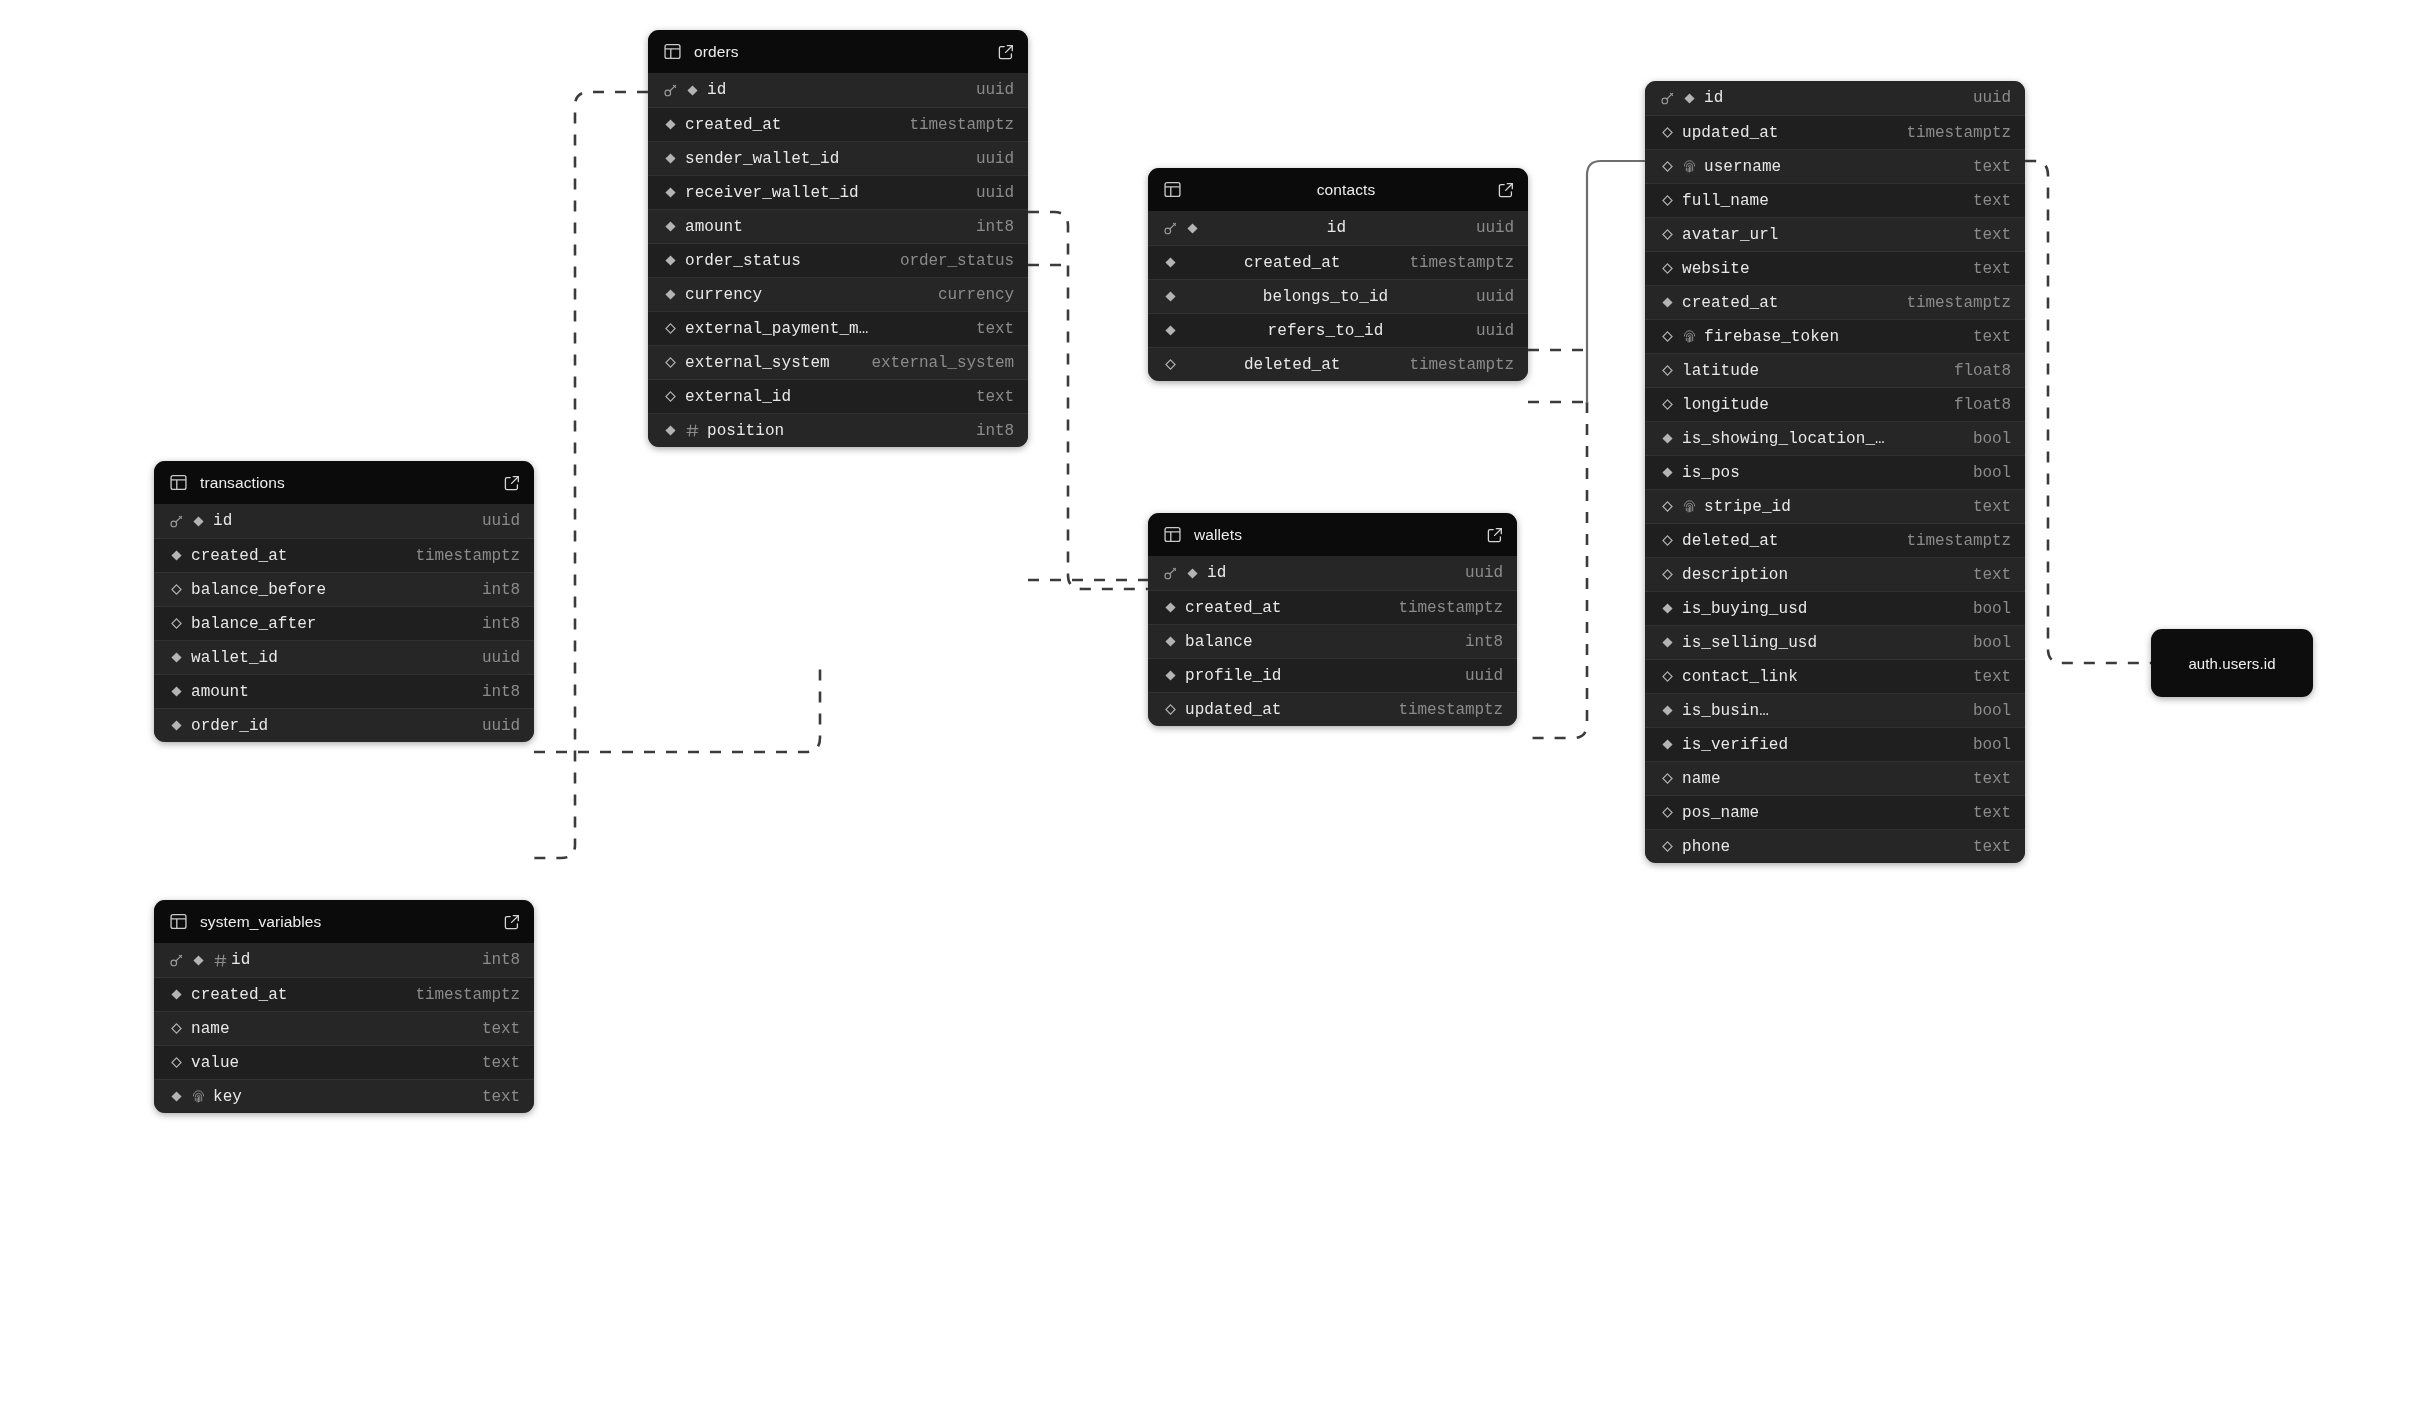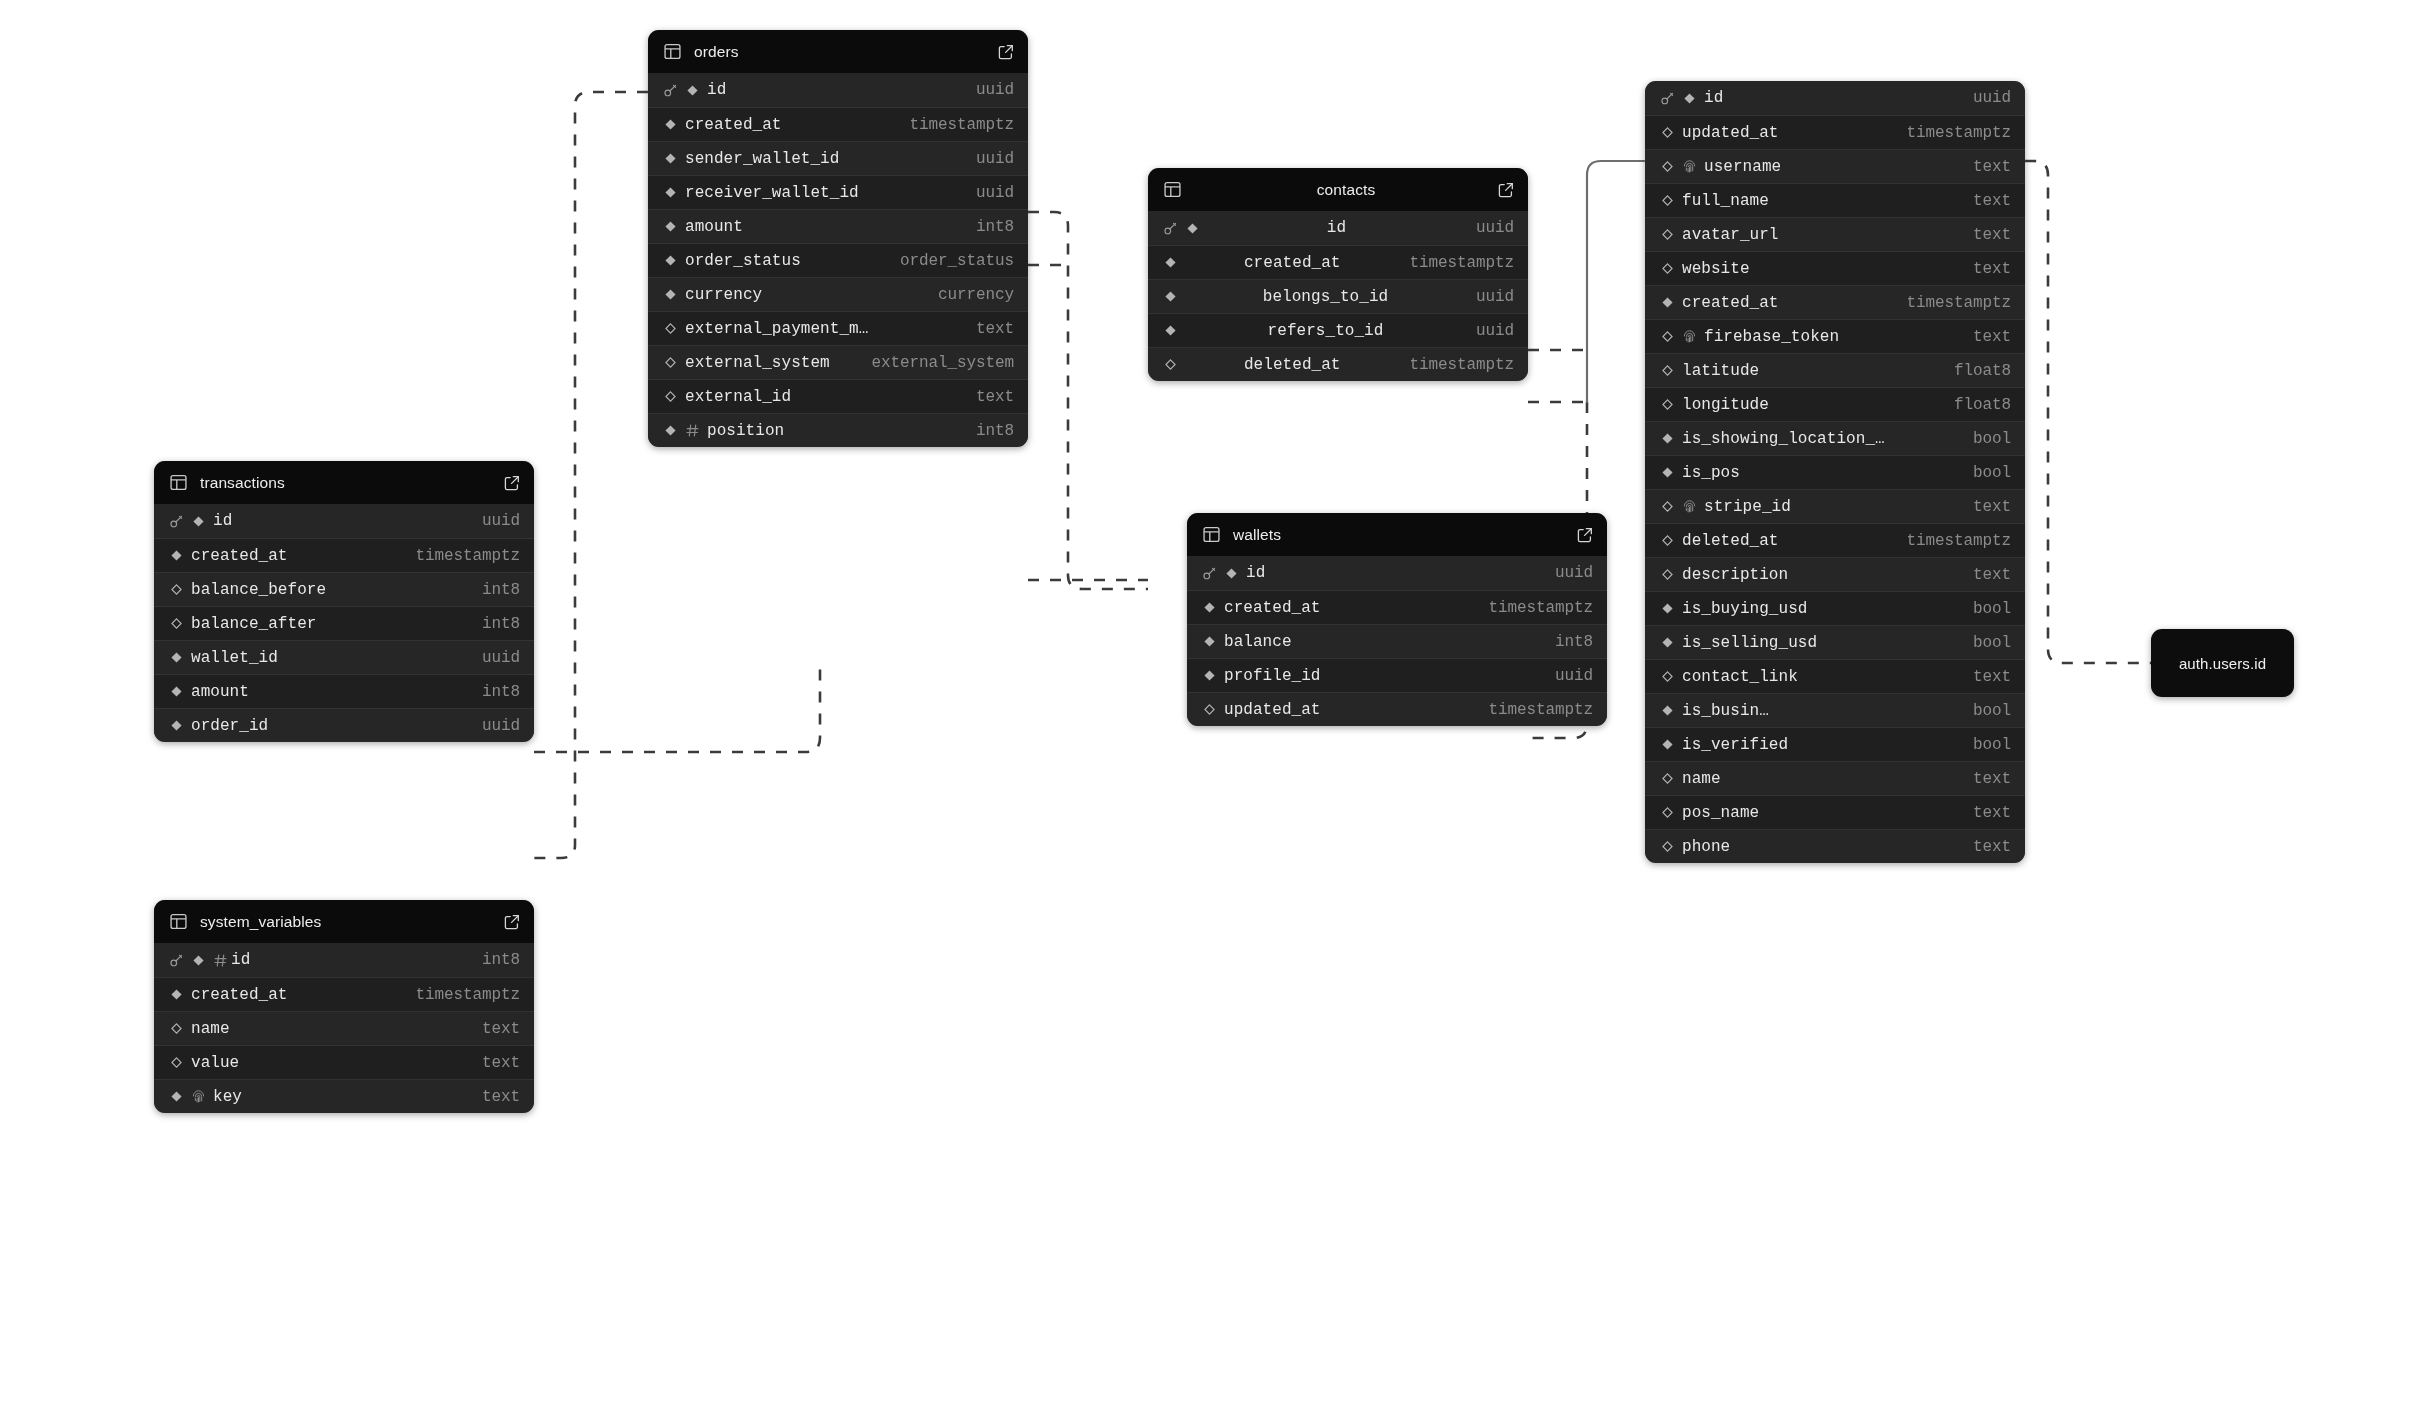--- a/index.html
+++ b/index.html
@@ -155,21 +155,21 @@
 
       <path d="M 2025 161 L 2034 161 Q 2048 161 2048 175 L 2048 649 Q 2048 663 2062 663 L 2151 663"></path>
     </g>
     <g fill="none" stroke="#6e6e6e" stroke-width="2.2" stroke-linecap="round">
 
       <path d="M 1645 161 L 1601 161 Q 1587 161 1587 175 L 1587 402"></path>
     </g>
   </svg>
 
   <div id="ext-host">
-      <div class="ext-node" style="left: 2151px; top: 629px; width: 143px; height: 68px;">auth.users.id</div>
+      <div class="ext-node" style="left: 2151px; top: 629px; width: 162px; height: 68px;">auth.users.id</div>
     </div>
 
 <div class="tbl" style="left: 154px; top: 461px; width: 380px;">
       <div class="tbl-head">
         <svg class="tbl-icon" viewBox="0 0 16 16">
           <rect x="1" y="1.5" width="14" height="13" rx="1.8" fill="none" stroke="#c9c9c9" stroke-width="1.25"></rect>
           <line x1="1" y1="5.6" x2="15" y2="5.6" stroke="#c9c9c9" stroke-width="1.25"></line>
           <line x1="6.4" y1="5.6" x2="6.4" y2="14.5" stroke="#c9c9c9" stroke-width="1.25"></line>
         </svg>
         <span class="tbl-title">transactions</span>
@@ -524,21 +524,21 @@
       <span class="r-badges">
             <svg viewBox="0 0 16 16" class="badge">
               <path d="M8 3.1 L12.9 8 L8 12.9 L3.1 8 Z" fill="none" stroke="#b4b4b4" stroke-width="1.2"></path>
             </svg>
           </span>
       <span class="r-name">deleted_at</span>
       <span class="r-type">timestamptz</span>
     </div>
       </div>
     </div>
-    <div class="tbl" style="left: 1148px; top: 513px; width: 420px; margin-left: 39px;">
+    <div class="tbl" style="left: 1148px; top: 513px; width: 369px;">
       <div class="tbl-head">
         <svg class="tbl-icon" viewBox="0 0 16 16">
           <rect x="1" y="1.5" width="14" height="13" rx="1.8" fill="none" stroke="#c9c9c9" stroke-width="1.25"></rect>
           <line x1="1" y1="5.6" x2="15" y2="5.6" stroke="#c9c9c9" stroke-width="1.25"></line>
           <line x1="6.4" y1="5.6" x2="6.4" y2="14.5" stroke="#c9c9c9" stroke-width="1.25"></line>
         </svg>
         <span class="tbl-title">wallets</span>
         <svg class="tbl-ext" viewBox="0 0 16 16">
           <path d="M6.2 2.6 H3.0 A1.6 1.6 0 0 0 1.4 4.2 V13.0 A1.6 1.6 0 0 0 3.0 14.6 H11.8 A1.6 1.6 0 0 0 13.4 13.0 V9.8" fill="none" stroke="#e6e6e6" stroke-width="1.3" stroke-linecap="round" stroke-linejoin="round"></path>
           <path d="M9.3 1.7 H14.3 V6.7" fill="none" stroke="#e6e6e6" stroke-width="1.3" stroke-linecap="round" stroke-linejoin="round"></path>

